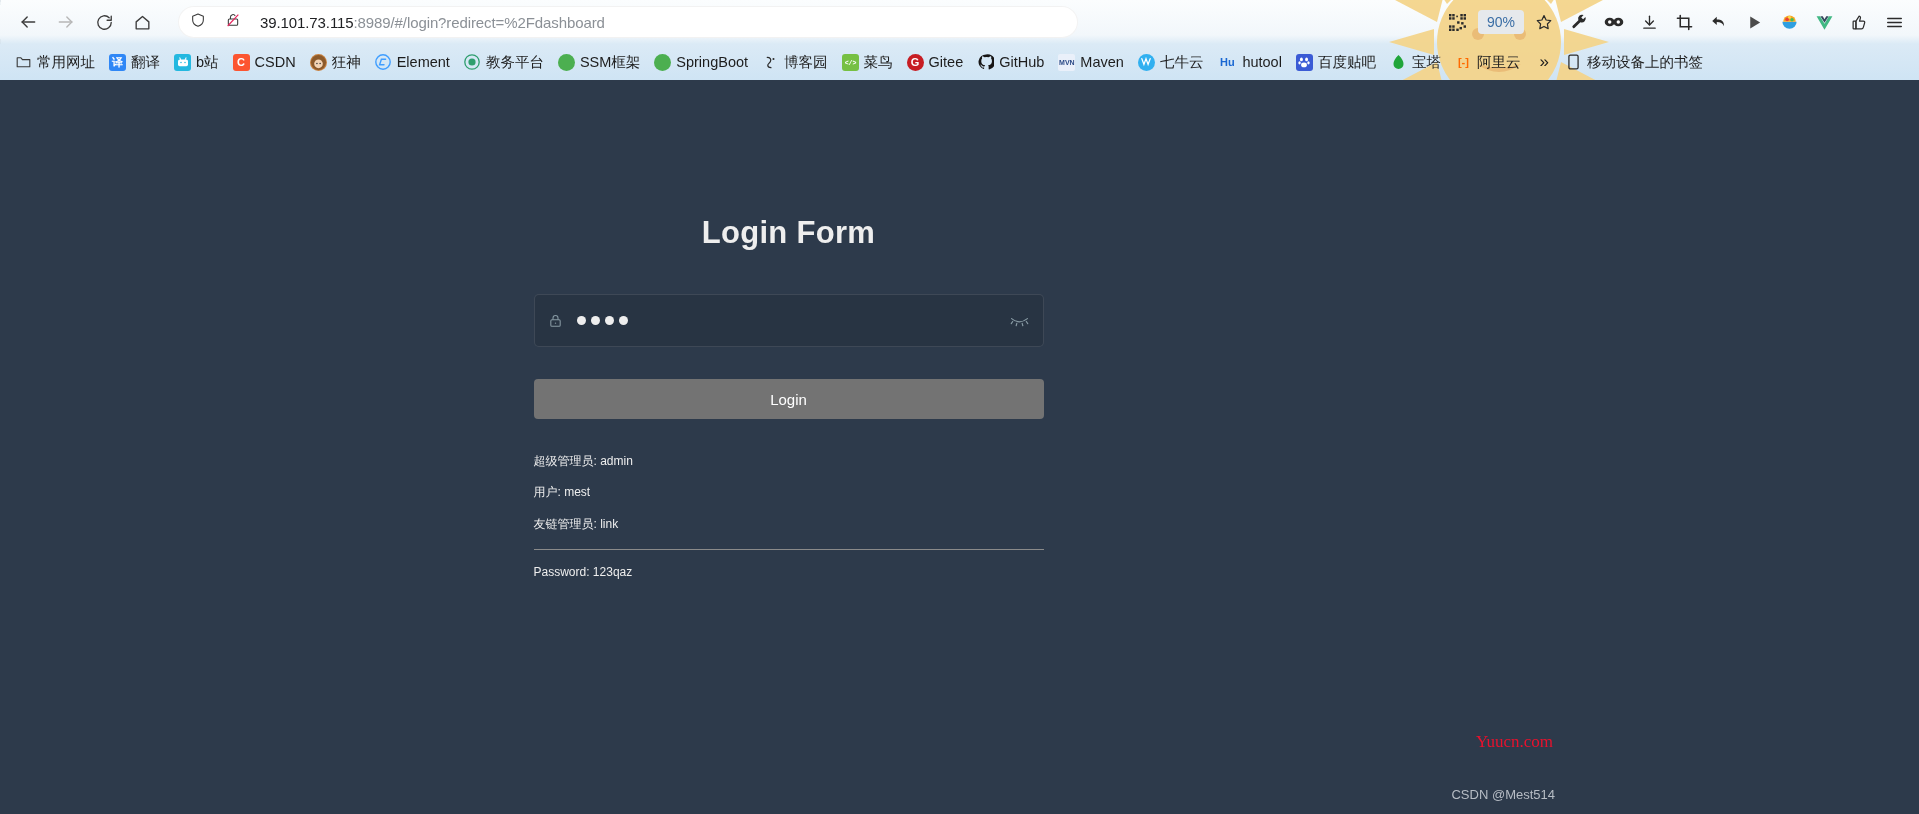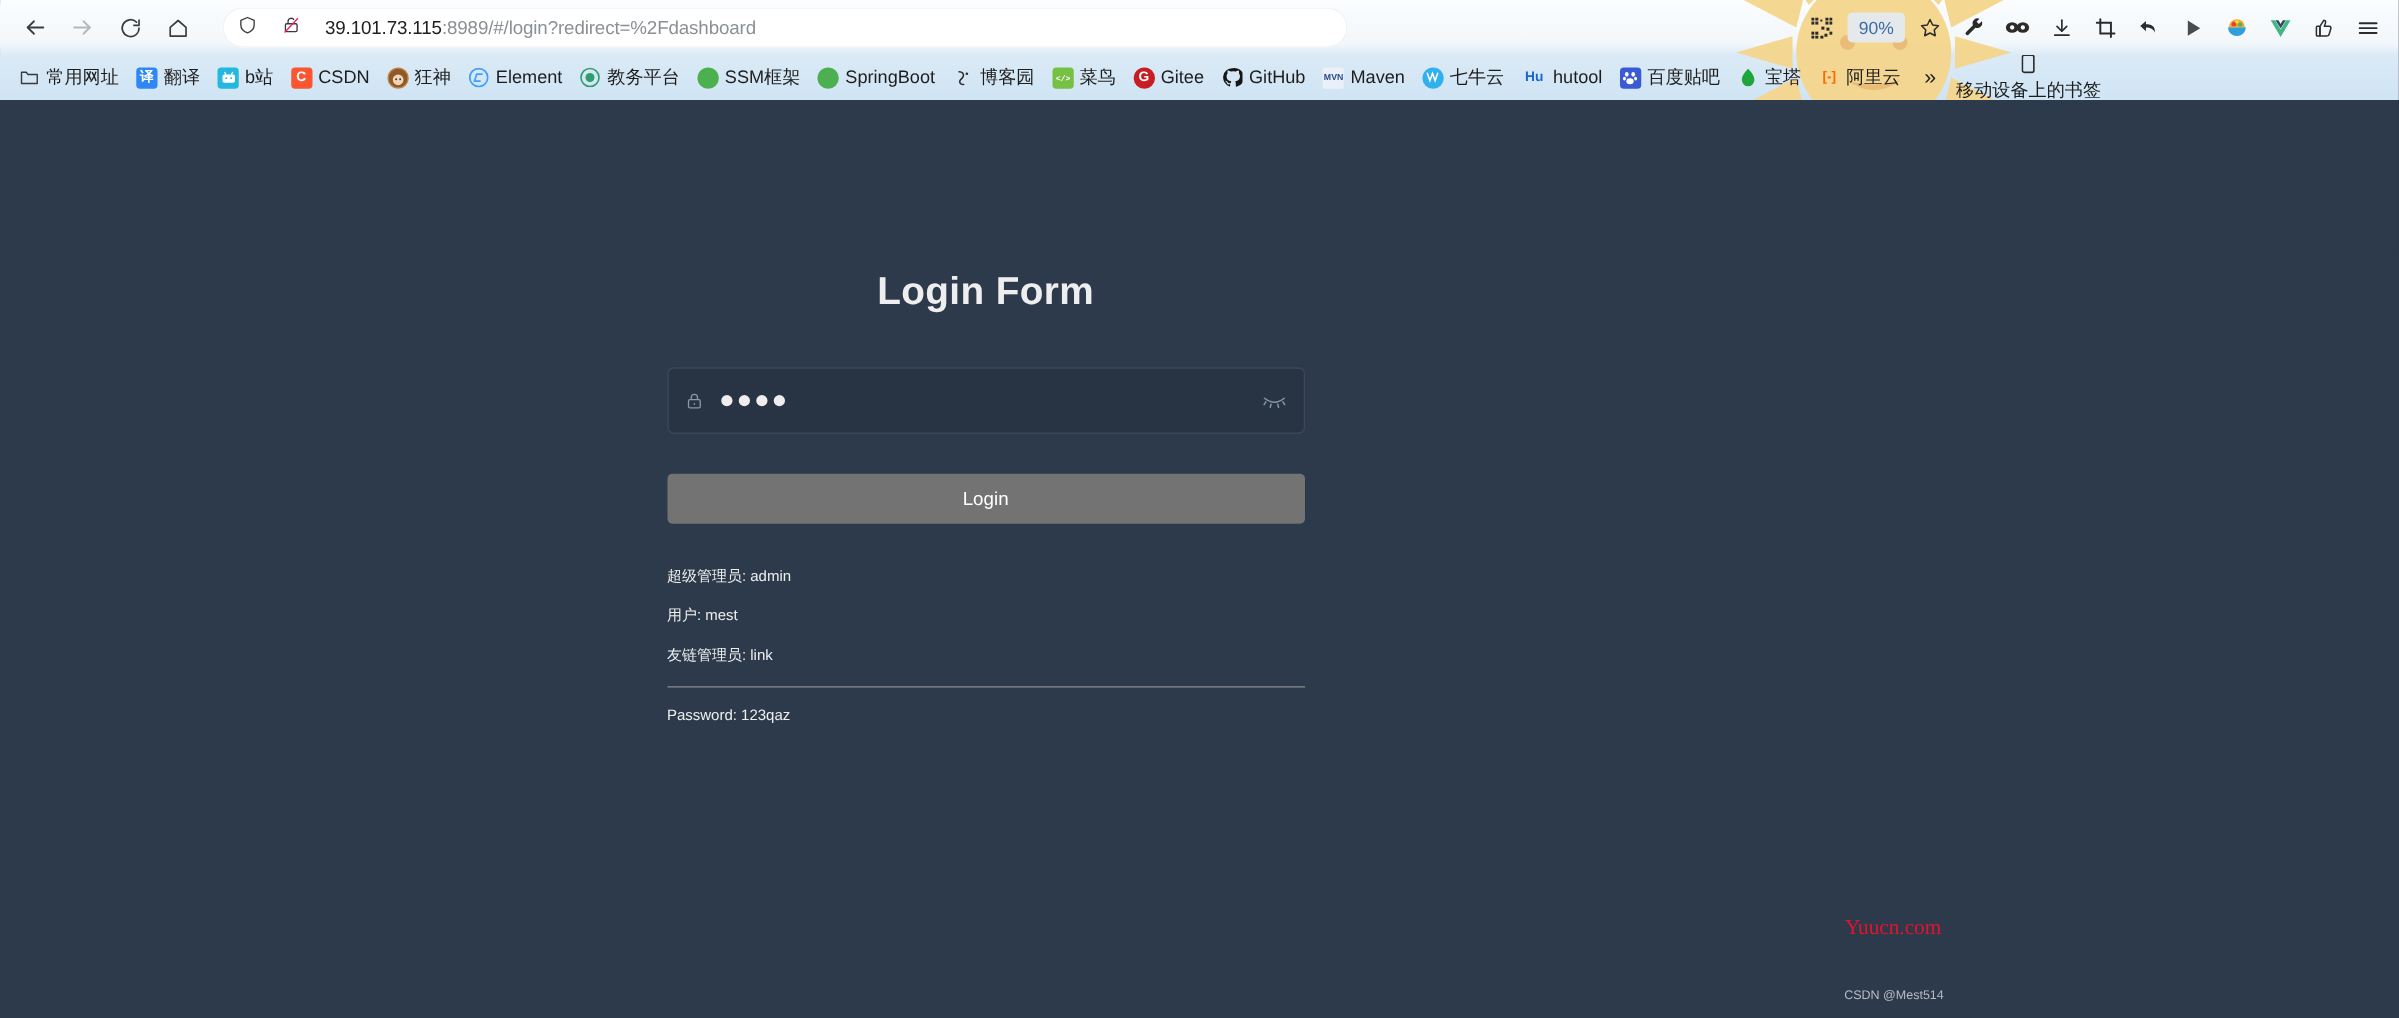--- a/index.html
+++ b/index.html
@@ -161,21 +161,20 @@
     color: #1d1d1d;
   }
   .bm-mobile {
     margin-left: 2px;
     display: inline-flex;
     align-items: center;
     gap: 5px;
     padding: 4px 6px;
     border-radius: 4px;
     cursor: pointer;
-    flex-direction: column;
   }
 
   
   .page {
     position: relative;
     width: 1577px;
     height: 734px;
     background: #2d3a4b;
     overflow: hidden;
   }
@@ -270,21 +269,21 @@
     position: absolute;
     right: 24px; bottom: 62px;
     color: #e8112d;
     font-family: "Liberation Serif", serif;
     font-size: 17px;
   }
   .wm-csdn {
     position: absolute;
     right: 22px; bottom: 12px;
     color: #b6bcc4;
-    font-size: 10px;
+    font-size: 13px;
   }
 </style>
 </head>
 <body>
 
 <div class="browser-chrome">
   <div class="theme-sky"></div>
   <div class="theme-streaks"></div>
 
   <svg class="theme-art" viewBox="0 0 240 240">

